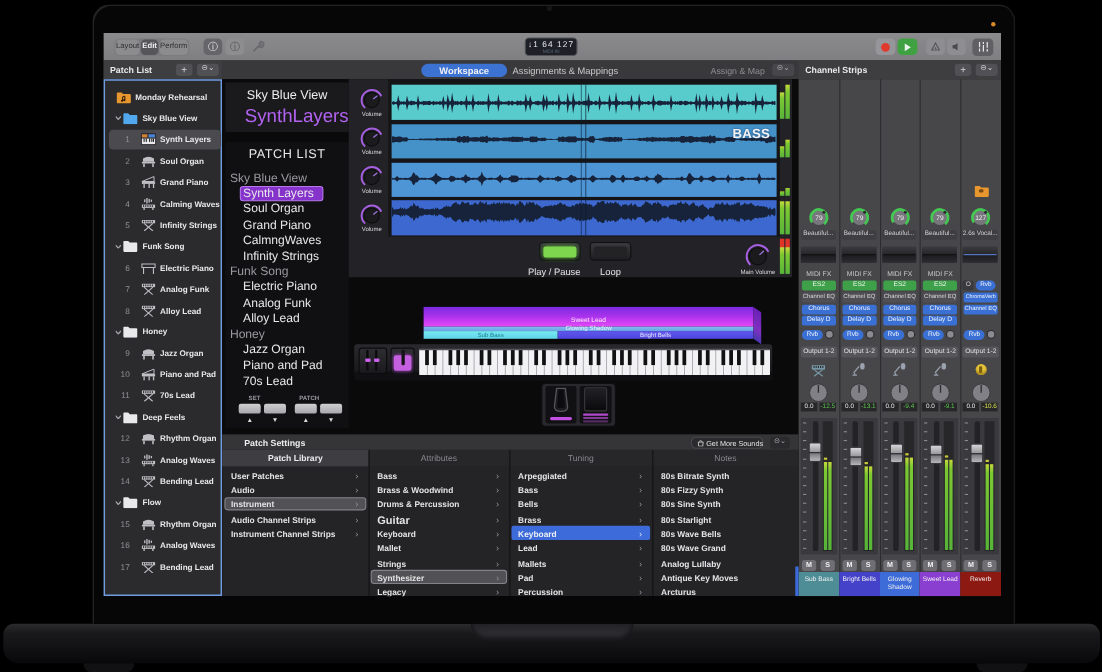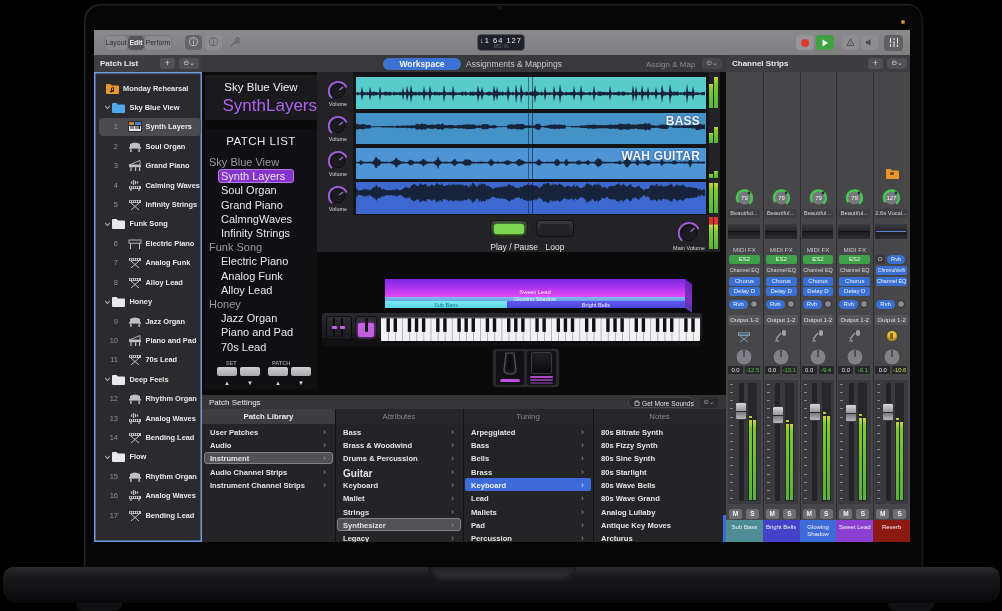--- a/index.html
+++ b/index.html
@@ -398,21 +398,20 @@
       <line x1="12.3" y1="10.0" x2="16.1" y2="7.0" stroke="#9a72d8" stroke-width="1.2"></line>
     </svg>
     <div class="abs" style="left:231px;top:106.25px;width:26px;color:#d8d8da;font-size:5.5px;text-align:center;">Volume</div>
     <div style="position:absolute;left:614.5px;top:102.5px;width:4px;height:10px;background:linear-gradient(#c6d93c,#7cc832 22%,#58b43a);"></div>
     <div style="position:absolute;left:619.5px;top:96.5px;width:4px;height:16px;background:linear-gradient(#c6d93c,#7cc832 22%,#58b43a);"></div>
     <div class="abs" style="left:262px;top:117.5px;width:350px;height:31.0px;background:#4e95d6;overflow:hidden;">
       <svg width="350" height="31.0" viewBox="0 0 350 31.0" style="position:absolute;left:0;top:0">
         <polygon points="0,13.7 1,13.9 2,14.0 3,13.8 4,12.9 5,12.0 6,13.0 7,13.8 8,13.6 9,13.8 10,14.0 11,13.7 12,13.8 13,13.5 14,13.8 15,13.8 16,13.7 17,12.9 18,12.4 19,10.1 20,8.6 21,9.7 22,11.6 23,11.2 24,12.3 25,13.5 26,13.8 27,13.6 28,13.7 29,13.8 30,13.6 31,13.5 32,14.0 33,13.9 34,13.8 35,13.6 36,13.3 37,12.8 38,12.3 39,11.3 40,9.4 41,10.0 42,11.9 43,11.8 44,13.0 45,13.0 46,13.8 47,13.8 48,13.5 49,13.9 50,13.9 51,13.8 52,13.7 53,12.6 54,11.5 55,12.2 56,12.2 57,12.5 58,13.5 59,13.8 60,13.5 61,13.5 62,13.8 63,13.8 64,12.9 65,13.1 66,12.3 67,10.5 68,11.0 69,12.6 70,12.7 71,13.2 72,13.8 73,13.8 74,13.5 75,13.7 76,13.9 77,13.7 78,13.8 79,12.8 80,12.0 81,11.4 82,7.9 83,10.9 84,12.5 85,12.9 86,13.8 87,14.1 88,13.8 89,13.6 90,13.7 91,13.4 92,13.9 93,14.0 94,13.8 95,13.8 96,13.2 97,12.6 98,11.6 99,10.6 100,12.7 101,13.0 102,13.8 103,13.5 104,13.6 105,13.8 106,13.8 107,12.8 108,13.0 109,11.0 110,11.7 111,11.3 112,11.7 113,11.5 114,11.8 115,12.7 116,13.8 117,13.8 118,13.4 119,13.9 120,14.0 121,13.8 122,13.6 123,13.9 124,13.4 125,13.5 126,13.5 127,13.8 128,13.5 129,13.9 130,13.7 131,13.9 132,13.8 133,13.1 134,12.2 135,10.8 136,12.0 137,12.7 138,13.4 139,13.8 140,13.9 141,13.6 142,13.4 143,13.4 144,14.0 145,13.9 146,13.5 147,13.8 148,13.8 149,12.8 150,13.0 151,11.9 152,12.3 153,12.8 154,12.8 155,13.8 156,13.8 157,14.0 158,13.8 159,13.8 160,13.3 161,12.8 162,11.6 163,11.1 164,10.9 165,12.3 166,12.3 167,12.4 168,13.3 169,13.8 170,13.8 171,13.9 172,13.7 173,14.0 174,13.5 175,13.4 176,14.0 177,13.6 178,14.0 179,13.8 180,13.5 181,13.0 182,11.7 183,11.3 184,11.9 185,13.0 186,13.7 187,13.8 188,14.0 189,13.9 190,13.8 191,13.5 192,13.8 193,13.7 194,13.8 195,13.7 196,13.7 197,13.8 198,13.8 199,12.7 200,11.2 201,11.1 202,11.7 203,12.3 204,13.7 205,13.8 206,13.6 207,13.9 208,13.8 209,12.6 210,11.2 211,11.2 212,13.2 213,13.8 214,13.4 215,13.8 216,13.8 217,13.5 218,13.8 219,13.8 220,13.8 221,12.8 222,12.6 223,12.5 224,12.5 225,13.0 226,13.8 227,13.8 228,13.4 229,13.8 230,13.1 231,12.9 232,11.6 233,12.9 234,13.5 235,13.8 236,14.1 237,13.8 238,13.8 239,13.4 240,11.6 241,11.5 242,9.5 243,10.9 244,11.2 245,11.6 246,13.4 247,13.5 248,13.8 249,13.7 250,13.7 251,13.8 252,13.8 253,14.0 254,13.7 255,14.0 256,13.7 257,14.1 258,13.8 259,13.5 260,13.6 261,13.4 262,13.8 263,12.8 264,12.3 265,13.4 266,13.8 267,13.8 268,13.6 269,11.9 270,9.8 271,9.5 272,9.9 273,11.9 274,12.6 275,13.4 276,13.8 277,13.6 278,13.8 279,13.8 280,13.1 281,11.7 282,11.5 283,13.0 284,13.8 285,13.7 286,13.8 287,13.8 288,13.5 289,13.1 290,12.9 291,12.4 292,11.5 293,12.1 294,12.7 295,13.5 296,13.8 297,13.8 298,13.8 299,13.5 300,13.6 301,13.5 302,13.6 303,13.9 304,13.8 305,12.4 306,10.4 307,12.7 308,13.8 309,13.4 310,14.0 311,13.8 312,14.0 313,13.6 314,13.6 315,13.8 316,13.5 317,12.9 318,12.7 319,12.5 320,13.0 321,13.8 322,13.8 323,14.0 324,13.6 325,13.5 326,14.0 327,13.5 328,13.6 329,13.6 330,13.6 331,13.5 332,13.8 333,12.6 334,9.3 335,11.1 336,13.8 337,13.7 338,13.8 339,13.7 340,14.0 341,13.5 342,13.6 343,13.5 344,13.8 345,13.8 346,13.4 347,13.5 348,13.5 349,13.9 349,15.2 348,15.6 347,15.6 346,15.7 345,15.4 344,15.4 343,15.6 342,15.5 341,15.7 340,15.1 339,15.5 338,15.3 337,15.5 336,15.4 335,18.1 334,19.8 333,16.5 332,15.4 331,15.6 330,15.5 329,15.6 328,15.6 327,15.6 326,15.2 325,15.6 324,15.6 323,15.1 322,15.4 321,15.4 320,16.1 319,16.6 318,16.5 317,16.2 316,15.6 315,15.4 314,15.6 313,15.5 312,15.2 311,15.4 310,15.2 309,15.7 308,15.4 307,16.4 306,18.8 305,16.8 304,15.4 303,15.2 302,15.6 301,15.6 300,15.5 299,15.6 298,15.3 297,15.4 296,15.4 295,15.7 294,16.4 293,17.1 292,17.7 291,16.7 290,16.2 289,16.0 288,15.6 287,15.4 286,15.4 285,15.5 284,15.4 283,16.1 282,17.7 281,17.5 280,16.0 279,15.4 278,15.3 277,15.6 276,15.4 275,15.8 274,16.6 273,17.2 272,19.3 271,19.6 270,19.3 269,17.2 268,15.6 267,15.4 266,15.4 265,15.8 264,16.8 263,16.3 262,15.4 261,15.7 260,15.5 259,15.7 258,15.4 257,15.1 256,15.5 255,15.1 254,15.4 253,15.2 252,15.3 251,15.3 250,15.4 249,15.4 248,15.4 247,15.6 246,15.8 245,17.6 244,18.0 243,18.2 242,19.7 241,17.6 240,17.6 239,15.8 238,15.4 237,15.4 236,15.1 235,15.4 234,15.6 233,16.3 232,17.5 231,16.2 230,16.0 229,15.4 228,15.7 227,15.4 226,15.4 225,16.1 224,16.6 223,16.6 222,16.5 221,16.4 220,15.4 219,15.4 218,15.3 217,15.7 216,15.3 215,15.3 214,15.8 213,15.4 212,15.9 211,17.9 210,17.9 209,16.5 208,15.4 207,15.3 206,15.5 205,15.4 204,15.5 203,16.9 202,17.5 201,18.1 200,17.9 199,16.5 198,15.4 197,15.4 196,15.5 195,15.4 194,15.3 193,15.5 192,15.3 191,15.7 190,15.3 189,15.2 188,15.2 187,15.4 186,15.4 185,16.2 184,17.3 183,17.8 182,17.4 181,16.2 180,15.7 179,15.4 178,15.2 177,15.5 176,15.1 175,15.8 174,15.6 173,15.1 172,15.5 171,15.2 170,15.4 169,15.4 168,15.8 167,16.8 166,16.9 165,16.8 164,18.3 163,18.0 162,17.6 161,16.4 160,15.8 159,15.4 158,15.4 157,15.1 156,15.4 155,15.4 154,16.3 153,16.4 152,16.8 151,17.2 150,16.2 149,16.3 148,15.4 147,15.4 146,15.7 145,15.2 144,15.1 143,15.7 142,15.7 141,15.5 140,15.2 139,15.4 138,15.7 137,16.5 136,17.2 135,18.4 134,16.9 133,16.0 132,15.4 131,15.2 130,15.4 129,15.2 128,15.6 127,15.3 126,15.7 125,15.6 124,15.7 123,15.2 122,15.5 121,15.4 120,15.2 119,15.2 118,15.7 117,15.4 116,15.4 115,16.5 114,17.3 113,17.7 112,17.4 111,17.8 110,17.5 109,18.1 108,16.2 107,16.4 106,15.4 105,15.4 104,15.5 103,15.6 102,15.4 101,16.2 100,16.5 99,18.6 98,17.5 97,16.5 96,15.9 95,15.4 94,15.3 93,15.2 92,15.2 91,15.7 90,15.5 89,15.6 88,15.4 87,15.1 86,15.4 85,16.3 84,16.6 83,18.3 82,21.3 81,17.7 80,17.2 79,16.3 78,15.4 77,15.5 76,15.2 75,15.4 74,15.6 73,15.4 72,15.4 71,16.0 70,16.5 69,16.5 68,18.1 67,18.7 66,16.8 65,16.0 64,16.2 63,15.4 62,15.4 61,15.6 60,15.6 59,15.4 58,15.6 57,16.6 56,16.9 55,16.9 54,17.6 53,16.5 52,15.5 51,15.4 50,15.3 49,15.3 48,15.7 47,15.4 46,15.4 45,16.1 44,16.2 43,17.3 42,17.2 41,19.2 40,19.7 39,17.8 38,16.8 37,16.3 36,15.9 35,15.5 34,15.4 33,15.2 32,15.1 31,15.6 30,15.5 29,15.4 28,15.4 27,15.5 26,15.4 25,15.7 24,16.9 23,18.0 22,17.5 21,19.4 20,20.5 19,19.0 18,16.8 17,16.3 16,15.4 15,15.4 14,15.3 13,15.6 12,15.3 11,15.5 10,15.2 9,15.3 8,15.5 7,15.4 6,16.2 5,17.2 4,16.2 3,15.4 2,15.1 1,15.2 0,15.4" fill="#16233a"></polygon>
       </svg>
     </div>
-    <div class="abs" style="left:262px;top:118.5px;width:344px;color:#f2f4f8;font-size:12px;font-weight:bold;text-align:right;letter-spacing:0.2px;text-shadow:0 0 2px rgba(20,40,80,.8);">WAH GUITAR</div>
     <svg class="abs" style="left:233px;top:120.0px" width="22" height="22" viewBox="0 0 22 22">
       <circle cx="11" cy="11" r="6.800000000000001" fill="#1b1b1e" stroke="#0e0e10" stroke-width="1"></circle>
       <path d="M 4.4 17.6 A 9.3 9.3 0 1 1 19.3 6.8" fill="none" stroke="#a55fe0" stroke-width="1.8" stroke-linecap="round"></path>
       <line x1="12.3" y1="10.0" x2="16.1" y2="7.0" stroke="#9a72d8" stroke-width="1.2"></line>
     </svg>
     <div class="abs" style="left:231px;top:141.0px;width:26px;color:#d8d8da;font-size:5.5px;text-align:center;">Volume</div>
     <div style="position:absolute;left:614.5px;top:143.5px;width:4px;height:4px;background:linear-gradient(#c6d93c,#7cc832 22%,#58b43a);"></div>
     <div style="position:absolute;left:619.5px;top:140.5px;width:4px;height:7px;background:linear-gradient(#c6d93c,#7cc832 22%,#58b43a);"></div>
     <div class="abs" style="left:262px;top:152.0px;width:350px;height:31.5px;background:#3c68cf;overflow:hidden;">
       <svg width="350" height="31.5" viewBox="0 0 350 31.5" style="position:absolute;left:0;top:0">
@@ -426,21 +425,21 @@
     </svg>
     <div class="abs" style="left:231px;top:175.75px;width:26px;color:#d8d8da;font-size:5.5px;text-align:center;">Volume</div>
     <div style="position:absolute;left:614.5px;top:152.5px;width:4px;height:30px;background:linear-gradient(#c6d93c,#7cc832 22%,#58b43a);"></div>
     <div style="position:absolute;left:619.5px;top:152.5px;width:4px;height:30px;background:linear-gradient(#c6d93c,#7cc832 22%,#58b43a);"></div>
     <div class="abs" style="left:433.5px;top:47px;width:1px;height:136.5px;background:rgba(12,24,44,.5);"></div>
     <div class="abs" style="left:437.5px;top:47px;width:1px;height:136.5px;background:rgba(12,24,44,.6);"></div>
     <div class="abs" style="left:396px;top:190px;width:38px;height:17px;background:linear-gradient(#3a3a3e,#1e1e21);border-radius:4px;border:1px solid #111;"></div>
     <div class="abs" style="left:400px;top:193.5px;width:30px;height:10px;background:#7ed64e;border-radius:2px;box-shadow:0 0 5px #5abb33;"></div>
     <div class="abs" style="left:442px;top:190px;width:38px;height:17px;background:linear-gradient(#3a3a3e,#1e1e21);border-radius:4px;border:1px solid #111;"></div>
     <div class="abs" style="left:446px;top:193.5px;width:30px;height:10px;background:#232326;border-radius:2px;"></div>
-    <div class="abs" style="left:386px;top:212px;width:58px;color:#e6e6e8;font-size:8.5px;text-align:right;">Play / Pause</div>
+    <div class="abs" style="left:386px;top:212px;width:58px;color:#e6e6e8;font-size:8.5px;text-align:left;">Play / Pause</div>
     <div class="abs" style="left:442px;top:212px;width:38px;color:#e6e6e8;font-size:8.5px;text-align:center;">Loop</div>
     <svg class="abs" style="left:583px;top:191px" width="24" height="24" viewBox="0 0 24 24">
       <circle cx="12" cy="12" r="7.800000000000001" fill="#1b1b1e" stroke="#0e0e10" stroke-width="1"></circle>
       <path d="M 4.7 19.3 A 10.3 10.3 0 1 1 21.2 7.3" fill="none" stroke="#a55fe0" stroke-width="1.8" stroke-linecap="round"></path>
       <line x1="13.4" y1="10.7" x2="17.5" y2="7.0" stroke="#9a72d8" stroke-width="1.2"></line>
     </svg>
     <div class="abs" style="left:575px;top:215px;width:40px;color:#d8d8da;font-size:5.5px;text-align:center;">Main Volume</div>
     <div class="abs" style="left:614.5px;top:187px;width:4px;height:32px;background:linear-gradient(#e03428 0 22%,#c6d93c 26%,#7cc832 45%,#58b43a);"></div>
     <div class="abs" style="left:619.5px;top:187px;width:4px;height:32px;background:linear-gradient(#e03428 0 22%,#c6d93c 26%,#7cc832 45%,#58b43a);"></div>
     <div class="abs" style="left:291px;top:249px;width:300px;height:17.5px;background:linear-gradient(#7a2ae0,#a832ec 45%,#cc3df2 75%,#e24af6);"></div>
@@ -844,21 +843,21 @@
     <div class="abs" style="left:802.2px;top:392px;width:3px;height:78px;background:linear-gradient(#c6d93c,#7cc832 10%,#56b438);"></div>
     <div class="abs" style="left:806.2px;top:392px;width:3px;height:78px;background:linear-gradient(#c6d93c,#7cc832 10%,#56b438);"></div>
     <div class="abs" style="left:802.2px;top:388px;width:3px;height:1.5px;background:#c8c83a;"></div>
     <div class="abs" style="left:788.2px;top:373px;width:12px;height:18px;background:linear-gradient(#d8d8da,#9a9a9e 48%,#707076 52%,#b8b8bc);border-radius:2px;border:1px solid #3a3a3e;"></div>
     <div class="abs" style="left:788.2px;top:381.5px;width:12px;height:1px;background:#2a2a2e;"></div>
     <div class="abs" style="left:782.2px;top:479px;width:13px;height:10px;background:#6e6e74;border-radius:2.5px;color:#f0f0f2;font-size:6.5px;font-weight:bold;line-height:10px;text-align:center;">M</div>
     <div class="abs" style="left:799.2px;top:479px;width:13px;height:10px;background:#6e6e74;border-radius:2.5px;color:#f0f0f2;font-size:6.5px;font-weight:bold;line-height:10px;text-align:center;">S</div>
     <div class="abs" style="left:779.2px;top:490px;width:36.8px;height:22px;background:#8d1a12;color:#f2f2f4;font-size:6px;text-align:center;padding-top:4px;line-height:7px;">Reverb</div>
     <div class="abs" style="left:108px;top:365px;width:524px;height:147px;background:#242427;"></div>
     <div class="abs" style="left:108px;top:365px;width:524px;height:14px;background:#353538;"></div>
-    <div class="abs" style="left:115px;top:368px;color:#ececee;font-size:8px;font-weight:normal;">Patch Settings</div>
+    <div class="abs" style="left:128px;top:368px;color:#ececee;font-size:8px;font-weight:bold;">Patch Settings</div>
     <div class="abs" style="left:534px;top:367px;width:66px;height:10.5px;background:#2b2b2e;border:1px solid #49494d;border-radius:5px;"></div>
     <svg class="abs" style="left:540px;top:369.5px" width="6" height="6" viewBox="0 0 8 8">
       <path d="M1 2.5 L7 2.5 L6.5 7.5 L1.5 7.5 Z" fill="none" stroke="#d8d8da" stroke-width="1"></path>
       <path d="M2.8 2.5 L2.8 1.8 A1.2 1.2 0 0 1 5.2 1.8 L5.2 2.5" fill="none" stroke="#d8d8da" stroke-width="0.8"></path>
     </svg>
     <div class="abs" style="left:548px;top:369.5px;color:#e2e2e4;font-size:6.6px;white-space:nowrap;">Get More Sounds</div>
     <div class="abs" style="left:606px;top:367px;width:18px;height:11px;background:#2b2b2e;border-radius:3px;color:#a8a8ac;font-size:6.5px;line-height:10px;text-align:center;">⊝⌄</div>
     <div class="abs" style="left:108px;top:379px;width:524px;height:15px;background:#27272a;"></div>
     <div class="abs" style="left:108px;top:379px;width:133px;height:15px;background:#3e3e42;color:#ececee;font-size:7.8px;font-weight:bold;line-height:15px;text-align:center;">Patch Library</div>
     <div class="abs" style="left:241px;top:379px;width:128px;height:15px;color:#88888c;font-size:7.8px;line-height:15px;text-align:center;">Attributes</div>

